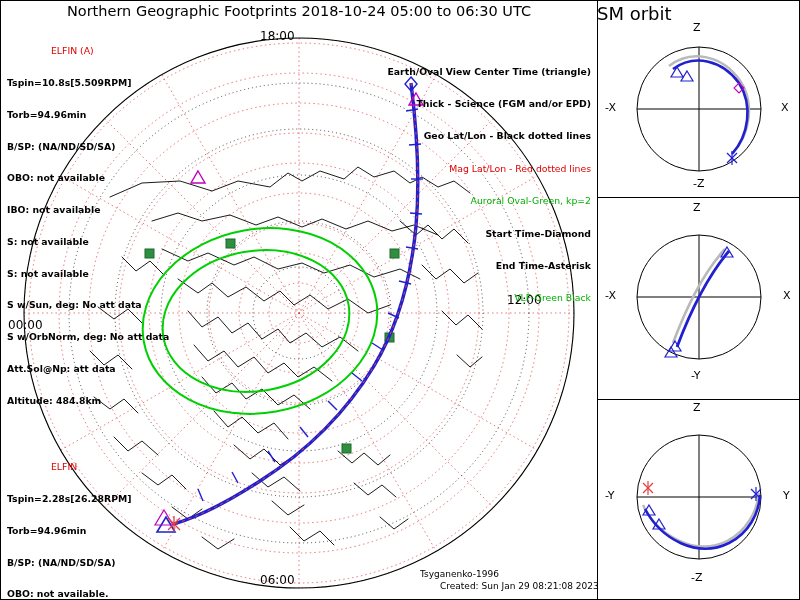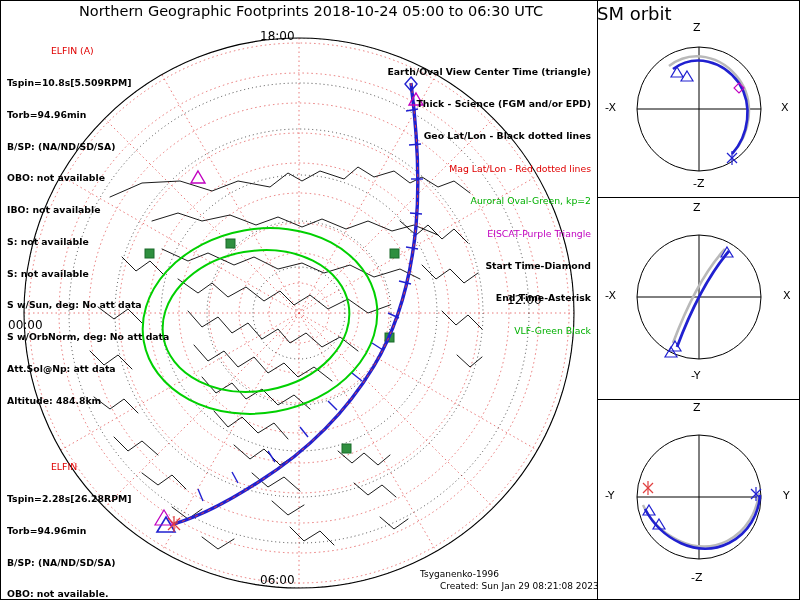--- a/index.html
+++ b/index.html
@@ -1,18 +1,18 @@
 <!DOCTYPE html>
 <html><head>
 <meta charset="utf-8">
 <style>
   html,body{margin:0;padding:0;background:#fff;}
   body{width:800px;height:600px;overflow:hidden;font-family:"DejaVu Sans",sans-serif;}
   #root{position:relative;width:800px;height:600px;background:#ffffff;border:1px solid #000;box-sizing:border-box;}
-  .title{position:absolute;left:12px;top:2px;width:596px;text-align:center;font-size:14.5px;color:#000;letter-spacing:0px;}
+  .title{position:absolute;left:0;top:2px;width:596px;text-align:center;font-size:14.5px;color:#000;letter-spacing:0px;}
   .smtitle{position:absolute;left:596px;top:2px;width:202px;text-align:left;font-size:18px;color:#000;}
   .vdiv{position:absolute;left:596px;top:0;width:1px;height:600px;background:#000;}
   .hdiv{position:absolute;left:596px;width:204px;height:1px;background:#000;}
   .mainpanel{position:absolute;left:1px;top:20px;width:595px;height:578px;}
   .txt{position:absolute;font-size:9.3px;line-height:10.6px;white-space:pre;}
   .red{color:#e00000;padding-left:44px;}
   .green{color:#00b000;}
   .blk{color:#000;font-weight:bold;}
   .magenta{color:#c000c0;}
   .legend{position:absolute;right:6px;top:24px;text-align:right;font-size:9.3px;line-height:10.8px;white-space:pre;}
@@ -160,21 +160,20 @@
     <div class="cl" style="left:6px;top:276px;margin-top:21px;">00:00</div>
     <div class="cl" style="left:505px;top:272px;">12:00</div>
     <div class="cl" style="left:258px;top:552px;">06:00</div>
 
     <div class="legend">
       <div class="blk">Earth/Oval View Center Time (triangle)</div>
       <div class="blk">Thick - Science (FGM and/or EPD)</div>
       <div class="blk">Geo Lat/Lon - Black dotted lines</div>
       <div class="red">Mag Lat/Lon - Red dotted lines</div>
       <div class="green">Auroral Oval-Green, kp=2</div>
-      <div class="magenta">EISCAT-Purple Triangle</div>
       <div class="blk">Start Time-Diamond</div>
       <div class="blk">End Time-Asterisk</div>
       <div class="green">VLF-Green Black</div>
     </div>
 
     <div class="txt" style="left:5px;top:4px;">
       <div class="red">ELFIN (A)</div>
       <div class="blk">Tspin=10.8s[5.509RPM]</div>
       <div class="blk">Torb=94.96min</div>
       <div class="blk">B/SP: (NA/ND/SD/SA)</div>

